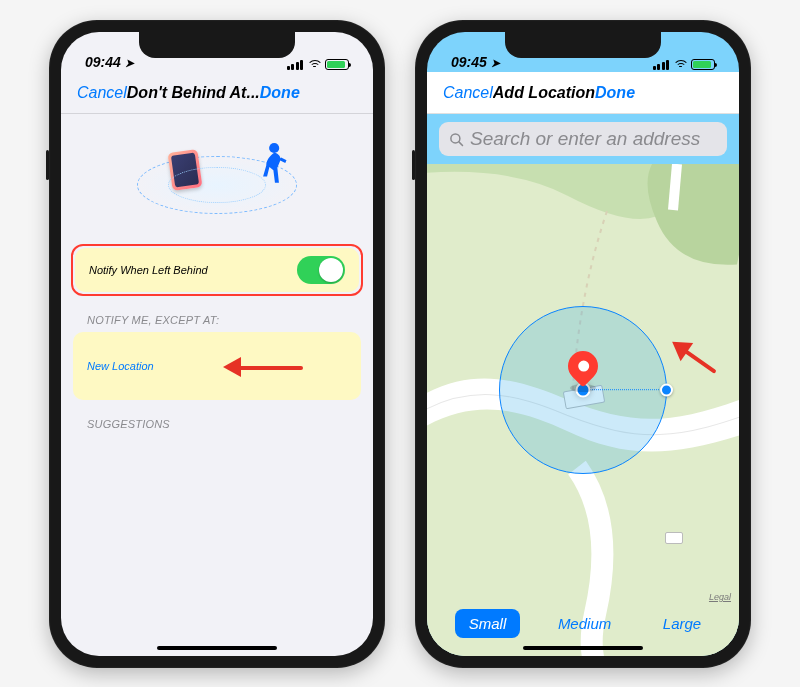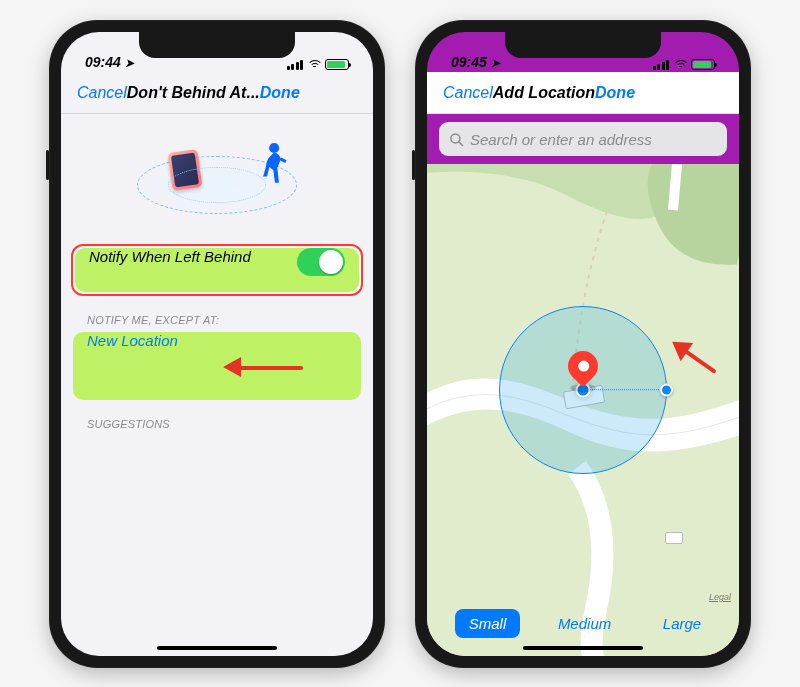--- a/index.html
+++ b/index.html
@@ -61,23 +61,23 @@
       justify-content:flex-start; padding:0 16px; border-bottom:.5px solid rgba(0,0,0,.12);
     }
     .nav-link { color:#007aff; font-size:16px; }
     .nav-title { font-weight:600; font-size:16px; color:#000; max-width:160px; white-space:nowrap; overflow:hidden; text-overflow:ellipsis; text-align:center;}
     .content { flex:1; overflow:hidden; position:relative; display:flex; flex-direction:column;}
 
     
     .hero { height:130px; display:flex; align-items:center; justify-content:center; padding-top:12px;}
     .desc { font-size:11.5px; color:#3a3a3c; text-align:center; padding:0 26px 14px; line-height:1.35;}
     .cell {
-      background:#bef264; margin:0 12px; border-radius:10px; height:44px;
-      display:flex; align-items:flex-start; justify-content:space-between; padding:0 14px;
-      font-size:15px; color:#000;
+      background:#fef9c3; margin:0 12px; border-radius:10px; height:44px;
+      display:flex; align-items:center; justify-content:space-between; padding:0 14px;
+      font-size:11px; color:#000;
     }
     .highlight-box {
       border:2.5px solid #ff3b30; border-radius:12px; margin:0 10px; padding:2px;
     }
     .highlight-box .cell { margin:0; }
     .section-header { font-size:11px; color:#8a8a8e; letter-spacing:.2px; padding:18px 26px 6px; text-transform:uppercase;}
     .link-text { color:#007aff; font-weight:500;}
     
     .toggle { width:48px; height:28px; background:#30d158; border-radius:14px; position:relative;}
     .toggle::after{ content:""; position:absolute; width:24px; height:24px; background:#fff; border-radius:50%; top:2px; right:2px; box-shadow:0 1px 2px rgba(0,0,0,.25);}
@@ -91,21 +91,21 @@
     .oval::after{ content:""; position:absolute; inset:10px 30px; border:1px dotted #9dd0ff; border-radius:50%;}
     .device-card{ position:absolute; width:30px; height:38px; left:32px; top:-6px; background:linear-gradient(135deg,#ffb199,#ff6e7f); border-radius:5px; transform:rotate(-8deg); box-shadow:0 2px 4px rgba(0,0,0,.2);}
     .device-card::before{ content:""; position:absolute; inset:3px; border-radius:3px; background:linear-gradient(135deg,#3a3f73,#2a2d52);}
     .walker{ position:absolute; right:6px; top:-16px; width:38px; height:52px;}
 
     .home-ind { position:absolute; bottom:6px; left:50%; transform:translateX(-50%); width:120px; height:4px; background:#000; border-radius:3px; z-index:40;}
 
     
     .search {
       background:#e4e4e9; margin:8px 12px; height:34px; border-radius:9px;
-      display:flex; align-items:center; padding:0 10px; gap:6px; color:#8a8a8e; font-size:15px;
+      display:flex; align-items:center; padding:0 10px; gap:6px; color:#8a8a8e; font-size:19px;
     }
     .map {
       flex:1; position:relative; margin:0; overflow:hidden;
       background:#e0eccb;
     }
     .map svg { position:absolute; inset:0; width:100%; height:100%;}
     .geo-circle {
       position:absolute; left:50%; top:46%; transform:translate(-50%,-50%);
       width:168px; height:168px; border:1.5px solid #0a84ff; border-radius:50%;
       background: rgba(50,173,230,.25);
@@ -191,21 +191,21 @@
         <div class="red-arrow-l" style="left:140px; top:28px;"></div>
       </div>
       <div class="section-header">SUGGESTIONS</div>
     </div>
 
     <div class="home-ind"></div>
   </div>
 </div>
 
 <div class="phone">
-  <div class="screen" style="background:#a21caf">
+  <div class="screen" style="background:#7dd3fc">
     <div class="notch"></div>
 
     <div class="status-bar">
       <div class="sb-left">
         <span>09:45</span>
         <span class="loc-arrow">➤</span>
       </div>
       <div class="sb-right">
         <span class="signal">
             <span></span>

